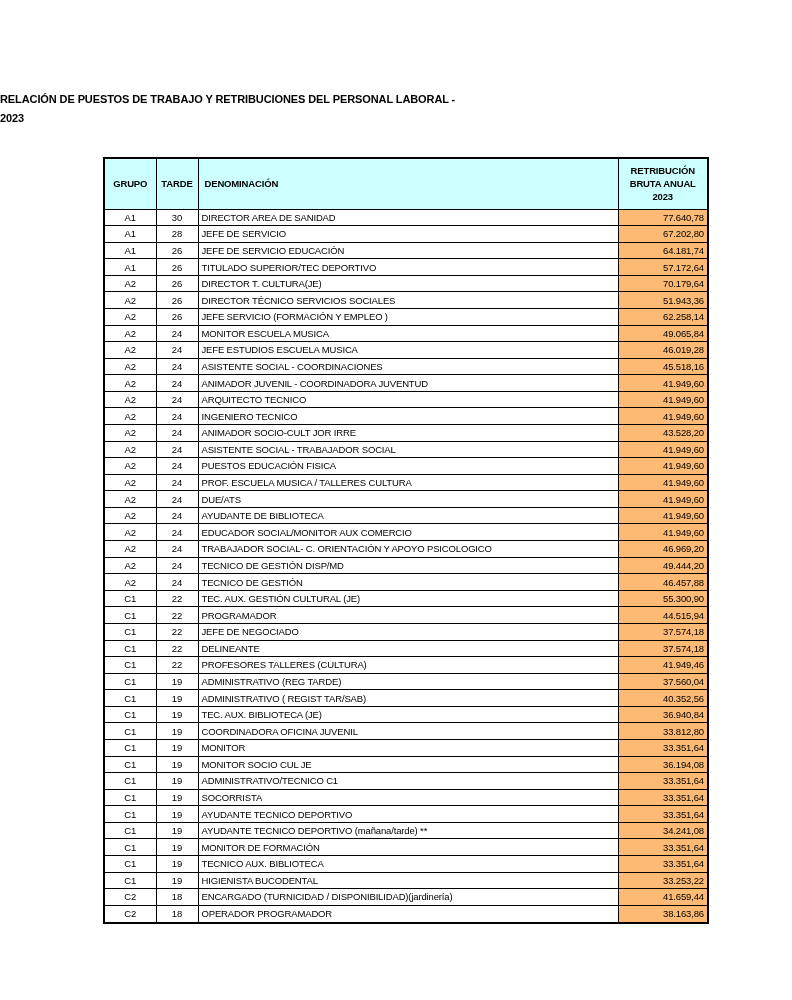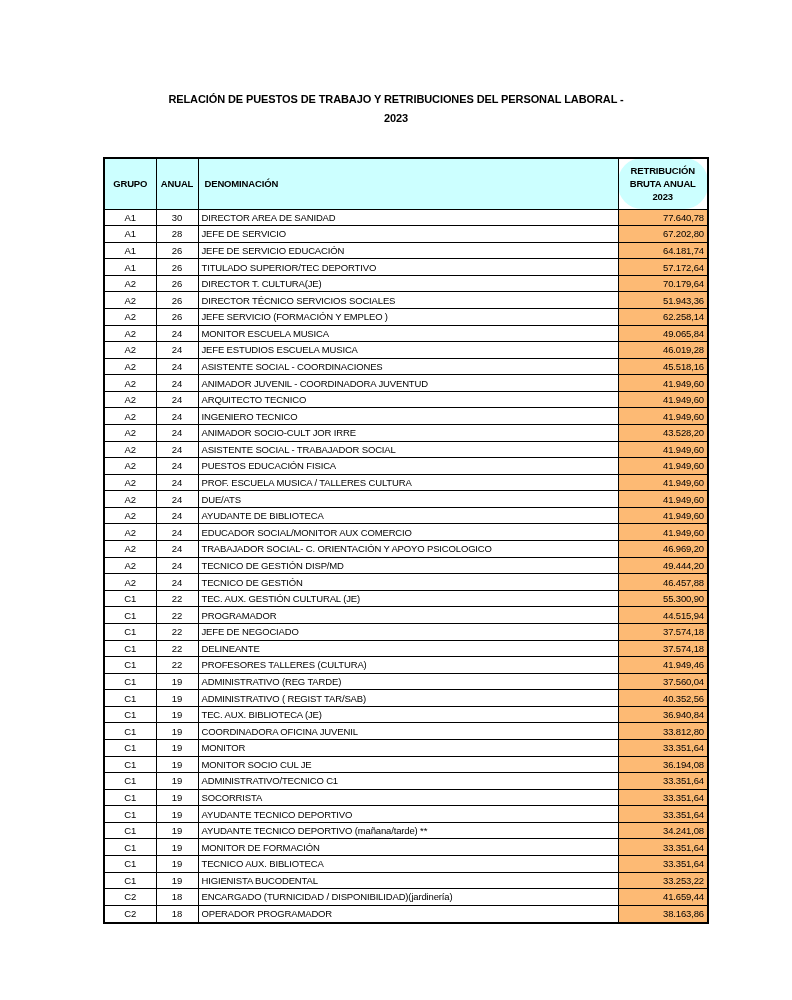--- a/index.html
+++ b/index.html
@@ -13,21 +13,21 @@
   }
   .page {
     position: relative;
     width: 792px; height: 1000px;
     background: #ffffff;
   }
   .doc-title {
     position: absolute;
     top: 90px; left: 0;
     width: 100%;
-    text-align: center;
+    text-align: left;
     font-weight: bold;
     font-size: 11px;
     letter-spacing: -0.1px;
     line-height: 19px;
   }
   .rpt-table {
     position: absolute;
     top: 157px; left: 103px;
     width: 604px;
     height: 767px;
@@ -45,21 +45,21 @@
   .rpt-table { border: 2px solid #000; }
   thead th {
     background: #ccffff;
     font-weight: bold;
     font-size: 9.5px;
     vertical-align: middle;
   }
   thead tr { height: 51px; }
   th.c-grupo, th.c-nivel { }
   th.c-denom { text-align: left; padding-left: 6px; }
-  th.c-value { text-align: center; line-height: 13px; border-radius: 24px; }
+  th.c-value { text-align: center; line-height: 13px; }
   td.c-grupo, td.c-nivel { text-align: center; background: #ffffff; }
   td.c-denom { text-align: left; padding-left: 3px; background: #ffffff; margin-left: 27px; }
   td.c-value { text-align: right; padding-right: 3px; background: #fdba74; }
 </style>
 </head>
 <body>
 
 <div class="page">
 
   <div class="doc-title">
@@ -70,21 +70,21 @@
   <table class="rpt-table">
     <colgroup>
       <col style="width:52px">
       <col style="width:42px">
       <col style="width:420px">
       <col style="width:90px">
     </colgroup>
     <thead>
       <tr>
         <th class="c-grupo">GRUPO</th>
-        <th class="c-nivel">ANUAL</th>
+        <th class="c-nivel">TARDE</th>
         <th class="c-denom">DENOMINACIÓN</th>
         <th class="c-value">
           <div>RETRIBUCIÓN</div>
           <div>BRUTA ANUAL</div>
           <div>2023</div>
         </th>
       </tr>
     </thead>
     <tbody>
         <tr>

